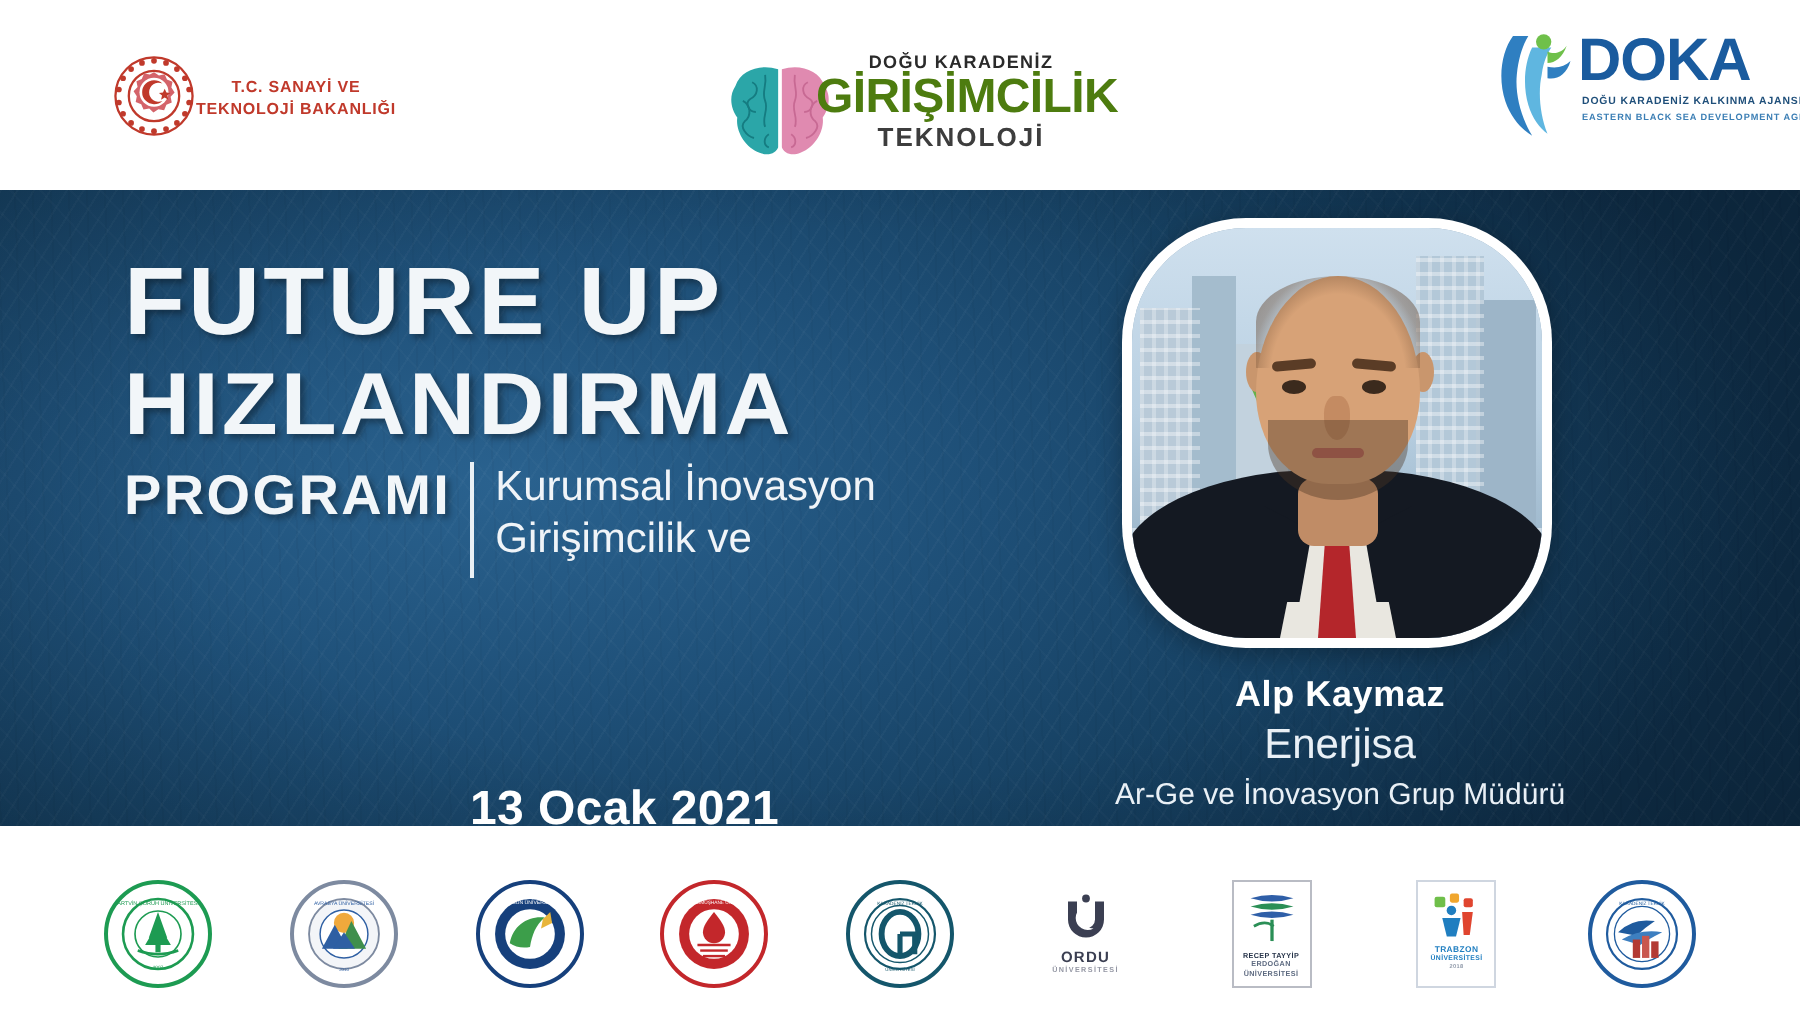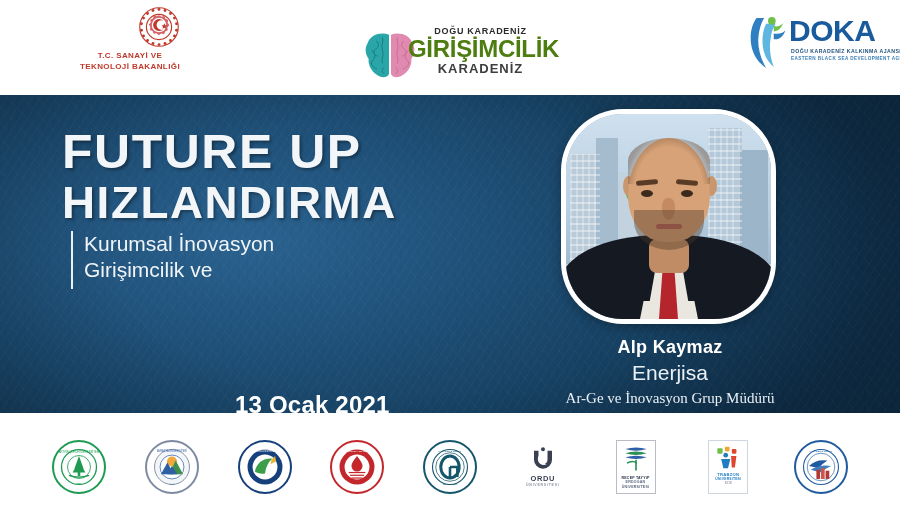--- a/index.html
+++ b/index.html
@@ -21,25 +21,24 @@
     left: 0; top: 0;
     width: 900px; height: 95px;
     background: #ffffff;
     display: flex;
     align-items: center;
   }
 
   
   .ministry-logo {
     position: absolute;
-    left: 30px; top: 6px;
+    left: 56px; top: 6px;
     width: 150px; height: 84px;
     display: flex;
-    flex-direction: column;
-    align-items: flex-end;
+    align-items: center;
     justify-content: flex-start;
   }
   .ministry-emblem {
     width: 42px; height: 42px;
     position: relative;
   }
   .ministry-text {
     margin-top: 3px;
     text-align: center;
     color: #c0392b;
@@ -372,21 +371,20 @@
     color: #e9f0f6;
     font-size: 21px;
     font-weight: 400;
     line-height: 1.35;
   }
   .sp-title {
     color: #e9f0f6;
     font-size: 15px;
     font-weight: 400;
     line-height: 1.35;
-    font-family: Liberation Serif, serif;
   }
 
   
   .footer {
     position: absolute;
     left: 0; top: 413px;
     width: 900px; height: 108px;
     background: #ffffff;
     display: flex;
     align-items: center;
@@ -491,21 +489,21 @@
           <path d="M45 12 C41 14 42 19 46 21 C49 23 47 28 43 28"></path>
           <path d="M38 8 C37 14 40 17 38 22 C36 27 40 31 38 36"></path>
           <path d="M50 22 C46 24 45 30 49 33 C52 36 48 41 44 42"></path>
           <path d="M36 40 C39 42 39 46 36 47"></path>
         </g>
       </svg>
     </div>
     <div class="dkgh-words">
       <div class="dkgh-l1">DOĞU KARADENİZ</div>
       <div class="dkgh-l2">GİRİŞİMCİLİK</div>
-      <div class="dkgh-l3">KARADENİZ</div>
+      <div class="dkgh-l3">TEKNOLOJİ</div>
     </div>
   </div>
 
   <div class="doka-logo">
     <div class="doka-mark">
       <svg viewBox="0 0 48 58" width="46" height="56">
         <path d="M12 4 C6 12 4 26 8 38 C11 47 17 53 22 56 C16 46 13 34 14 24 C15 15 17 9 20 4 Z" fill="#2f7fc1"></path>
         <path d="M22 10 C18 18 17 30 20 40 C22 47 26 52 30 55 C26 45 25 33 27 24 C28 17 30 13 32 10 Z" fill="#5fb6e0"></path>
         <circle cx="28" cy="7" r="4" fill="#6fc04a"></circle>
         <path d="M30 12 C34 14 38 12 40 9 C38 15 34 18 30 18 Z" fill="#6fc04a"></path>
@@ -519,20 +517,21 @@
 </div>
 
 <div class="banner">
   <div class="banner-texture"></div>
   <div class="banner-vignette"></div>
 
   <div class="headline">
     <div class="hl-line hl-1">FUTURE UP</div>
     <div class="hl-line hl-2">HIZLANDIRMA</div>
     <div class="prog-row">
+      <div class="hl-3">PROGRAMI</div>
       <div class="divider"></div>
       <div>
         <div class="subtitle">Kurumsal İnovasyon</div>
         <div class="subtitle">Girişimcilik ve</div>
       </div>
     </div>
   </div>
 
   <div class="when">
     <div class="when-date">13 Ocak 2021</div>

